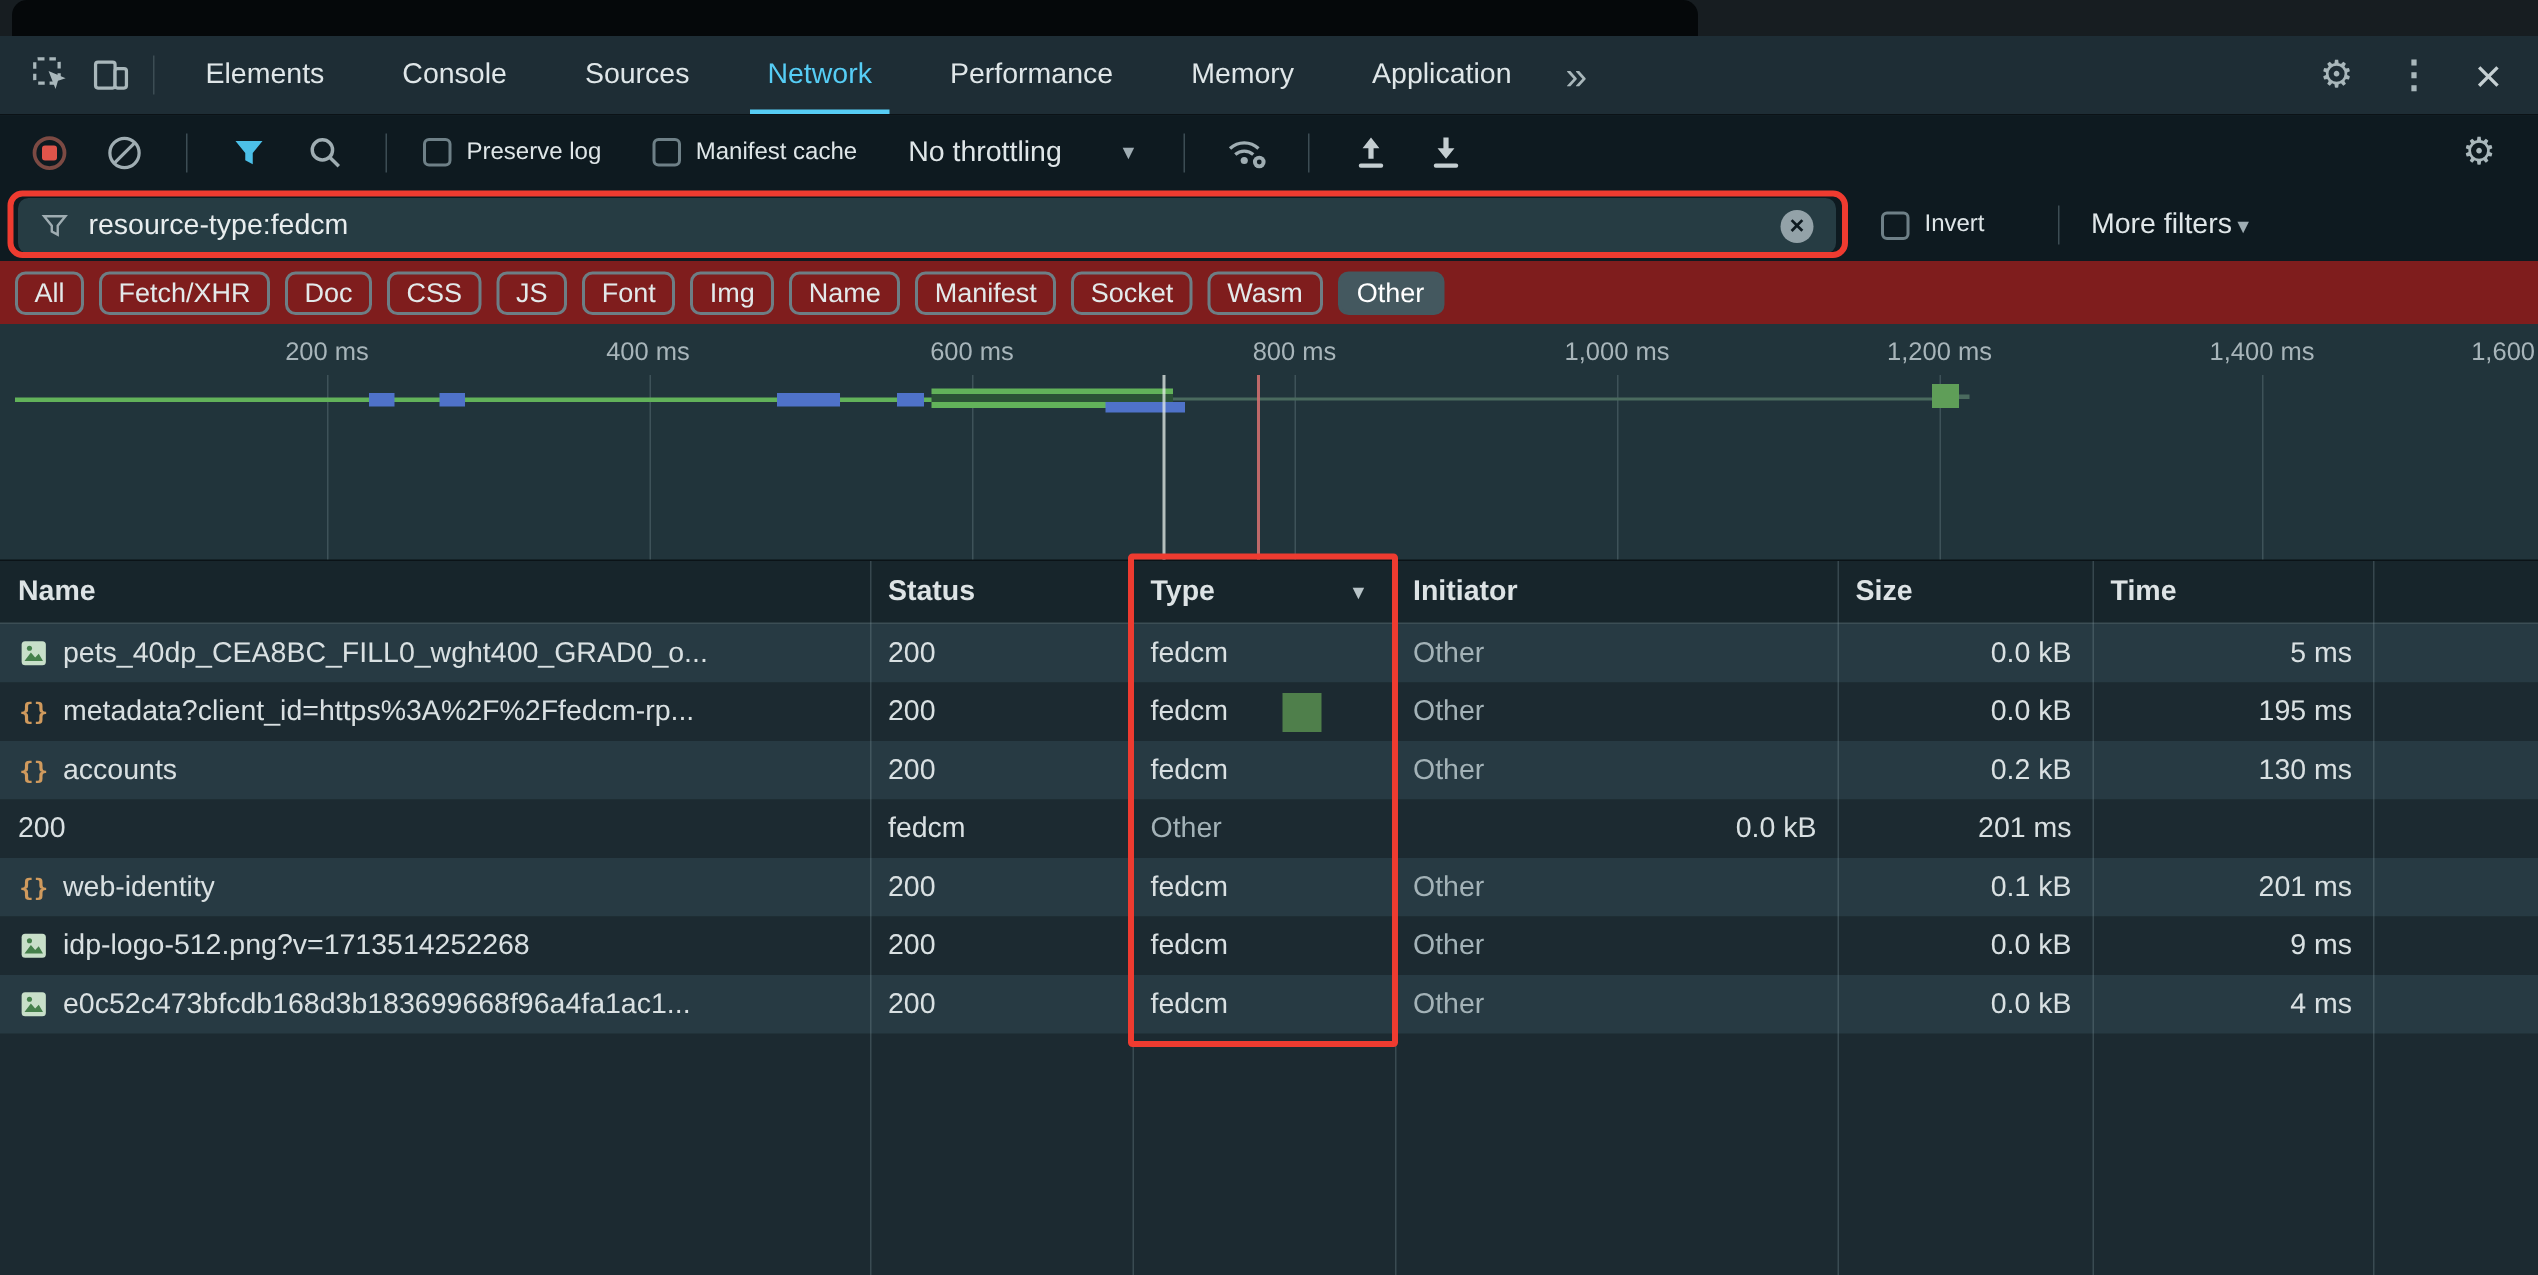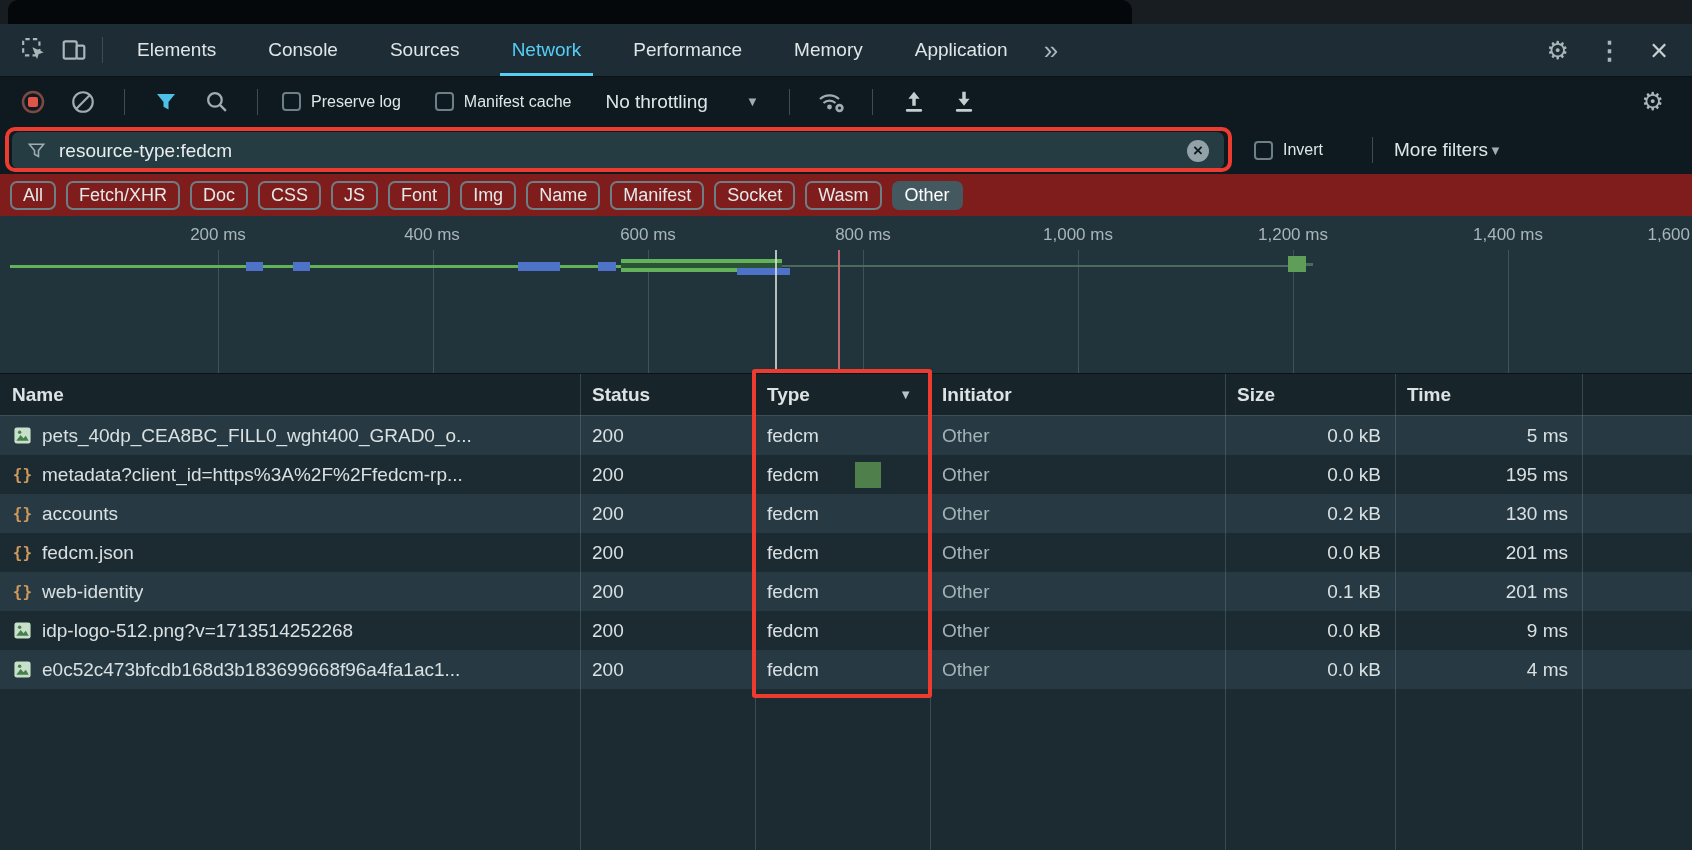--- a/index.html
+++ b/index.html
@@ -335,24 +335,20 @@
         </div>
         <div class="cell">200</div>
         <div class="cell">fedcm</div>
         <div class="cell initiator">Other</div>
         <div class="cell num">0.2 kB</div>
         <div class="cell num">130 ms</div>
         <div class="cell"></div>
       </div>
 
       <div class="trow">
-        <div class="name-cell">
-          <span class="ficon json"></span>
-          <span class="ntext">fedcm.json</span>
-        </div>
         <div class="cell">200</div>
         <div class="cell">fedcm</div>
         <div class="cell initiator">Other</div>
         <div class="cell num">0.0 kB</div>
         <div class="cell num">201 ms</div>
         <div class="cell"></div>
       </div>
 
       <div class="trow">
         <div class="name-cell">

